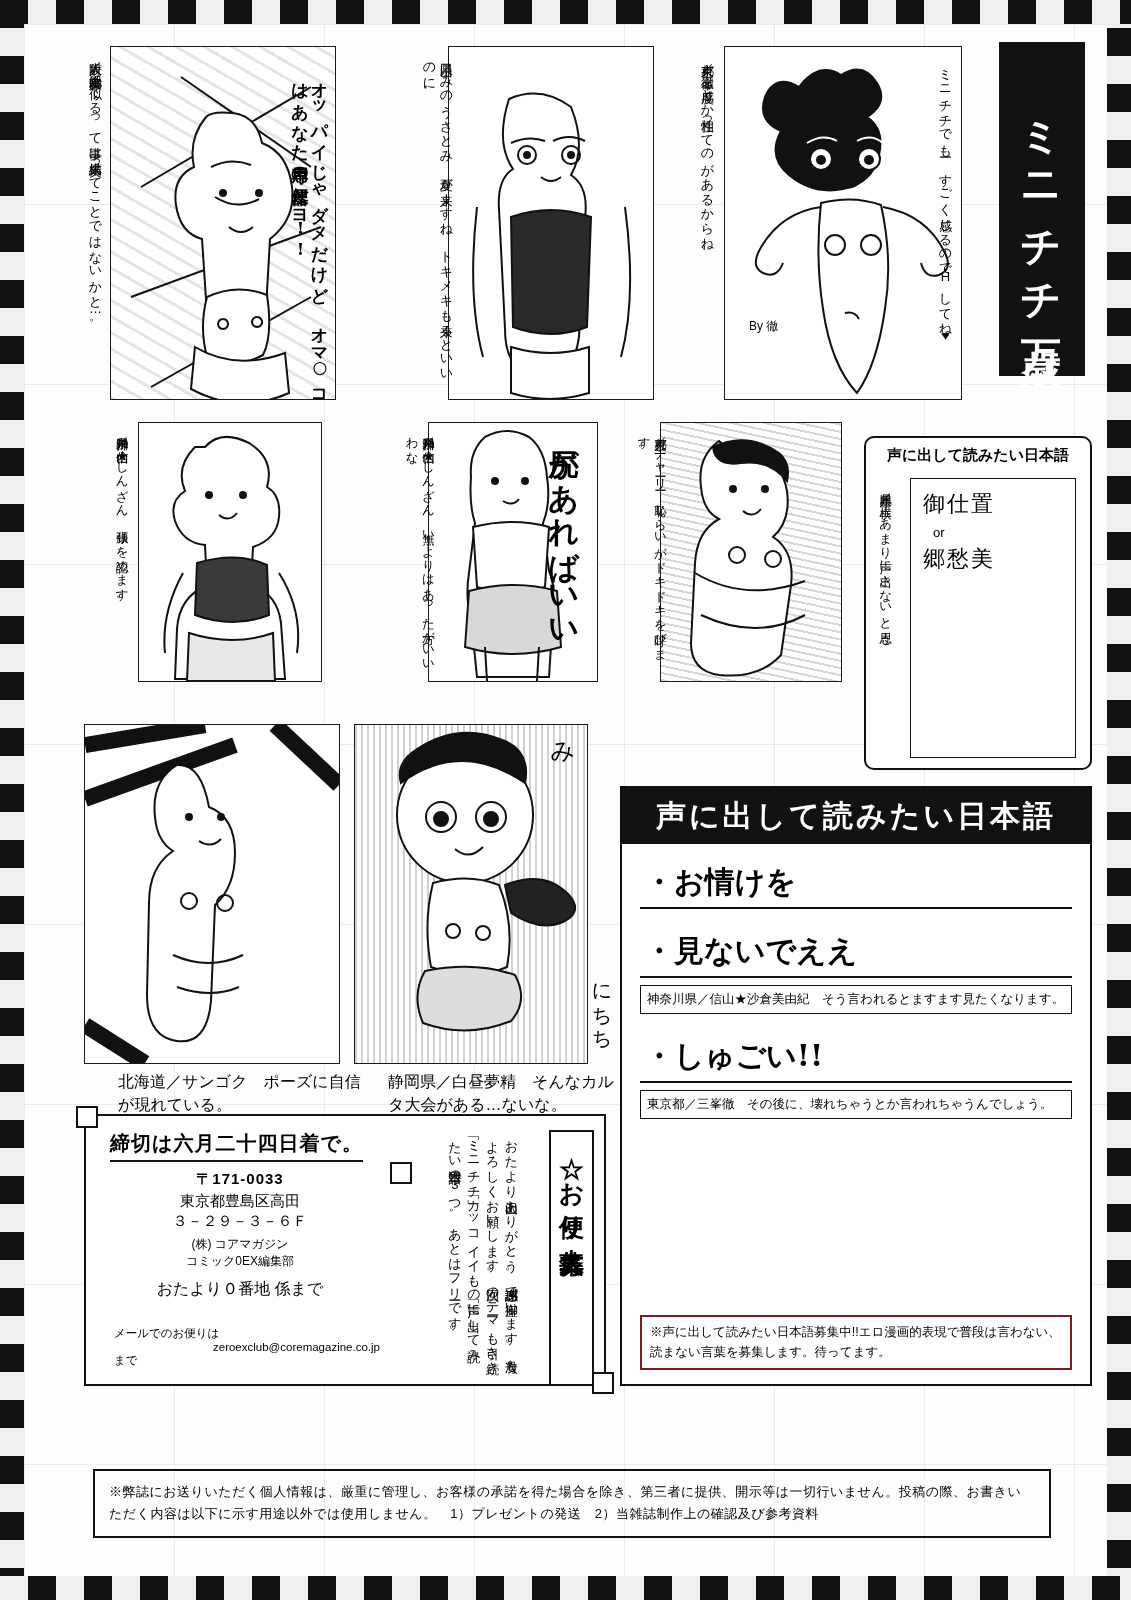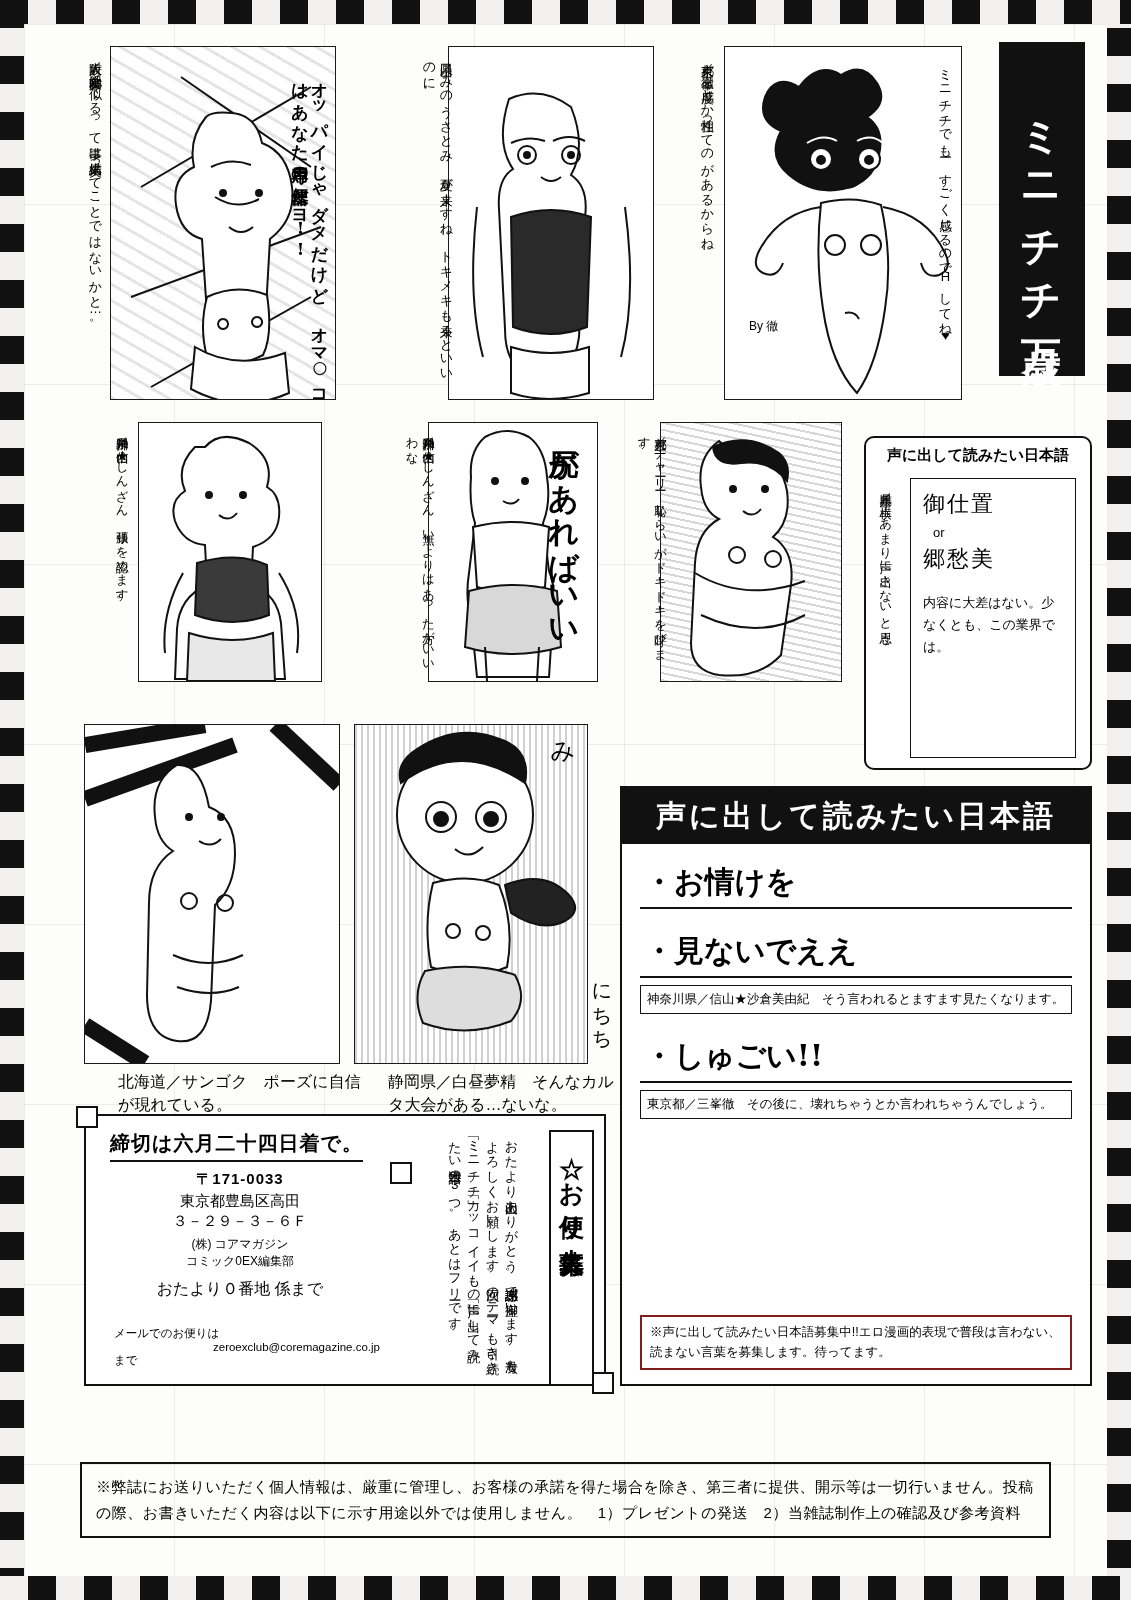--- a/index.html
+++ b/index.html
@@ -86,23 +86,23 @@
     padding:2px 4px 4px 4px;
   }
   .qitem-body {
     border:1px solid #111; font-size:12.5px; line-height:1.5;
     padding:4px 6px; margin-top:7px;
   }
 
   .cap { font-size:16px; line-height:1.45;margin-left:34px; }
 
   .footer {
-    position:absolute; left:56px; right:56px; bottom:38px;
+    position:absolute; left:69px; right:56px; bottom:38px;
     border:2px solid #111; padding:10px 14px;
-    font-size:15px; line-height:1.75; letter-spacing:0.5px;
+    font-size:13px; line-height:1.75; letter-spacing:0.5px;
   }
   .corner-tl, .corner-br {
     position:absolute; width:18px; height:18px; border:2px solid #111;
     background:#fff;
   }
 
   .bigvert {
     writing-mode:vertical-rl; text-orientation:upright;
     font-family:"DejaVu Serif", serif; font-weight:bold;
   }
@@ -236,21 +236,20 @@
       </div>
     </div>
     <div class="vert figure-note" style="left:612px; top:404px; height:240px; font-size:12.5px;">東京都／チャーリー　恥じらいがドキドキを呼びます。</div>
 
     <div class="rbox" style="left:840px; top:412px; width:224px; height:330px;">
       <div style="text-align:center; font-family:'DejaVu Serif', serif; font-weight:bold; font-size:15px; padding:8px 0 6px;">声に出して読みたい日本語</div>
       <div style="position:absolute; left:44px; top:40px; right:14px; bottom:10px; border:1px solid #111; background:#fff; padding:10px 12px;">
         <div style="font-family:'DejaVu Serif', serif; font-size:22px; letter-spacing:2px;">御仕置</div>
         <div style="font-size:13px; margin:6px 0 4px 10px;">or</div>
         <div style="font-family:'DejaVu Serif', serif; font-size:22px; letter-spacing:2px;">郷愁美</div>
-        <div style="font-size:13px; line-height:1.7; margin-top:18px;">内容に大差はない。少なくとも、この業界では。</div>
       </div>
       <div class="vert" style="position:absolute; left:12px; top:46px; height:258px; font-size:12.5px;">兵庫県／横玉　あまり声に出さないと思う。</div>
     </div>
 
     <div class="panel" style="left:60px; top:700px; width:254px; height:338px;">
       <div class="art">
         <svg viewBox="0 0 254 338" width="254" height="338">
           <g fill="none" stroke="#111" stroke-width="2">
             <path d="M0 20 L120 0 M0 74 L150 20 M0 300 L60 338 M190 0 L254 60" stroke-width="16" stroke="#111"></path>
             <path d="M92 40 q-26 16 -22 52 q2 24 18 34 q-24 16 -24 52 l-2 92 q0 42 30 46 q30 4 34 -40 l4 -96 q20 -18 20 -52 q0 -36 -26 -46 q-8 -44 -32 -42 z" fill="#fff"></path>

